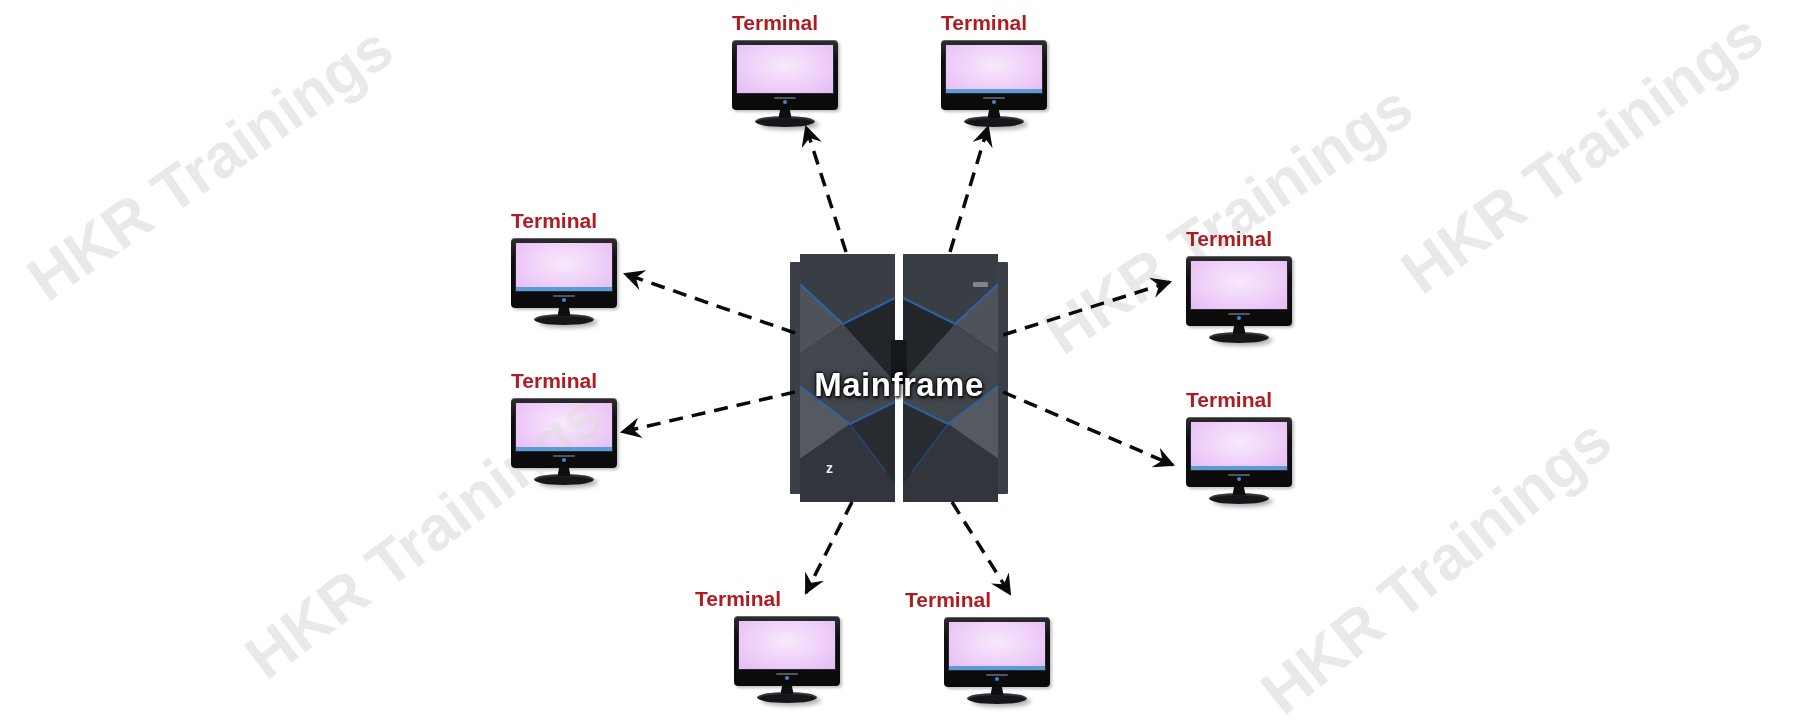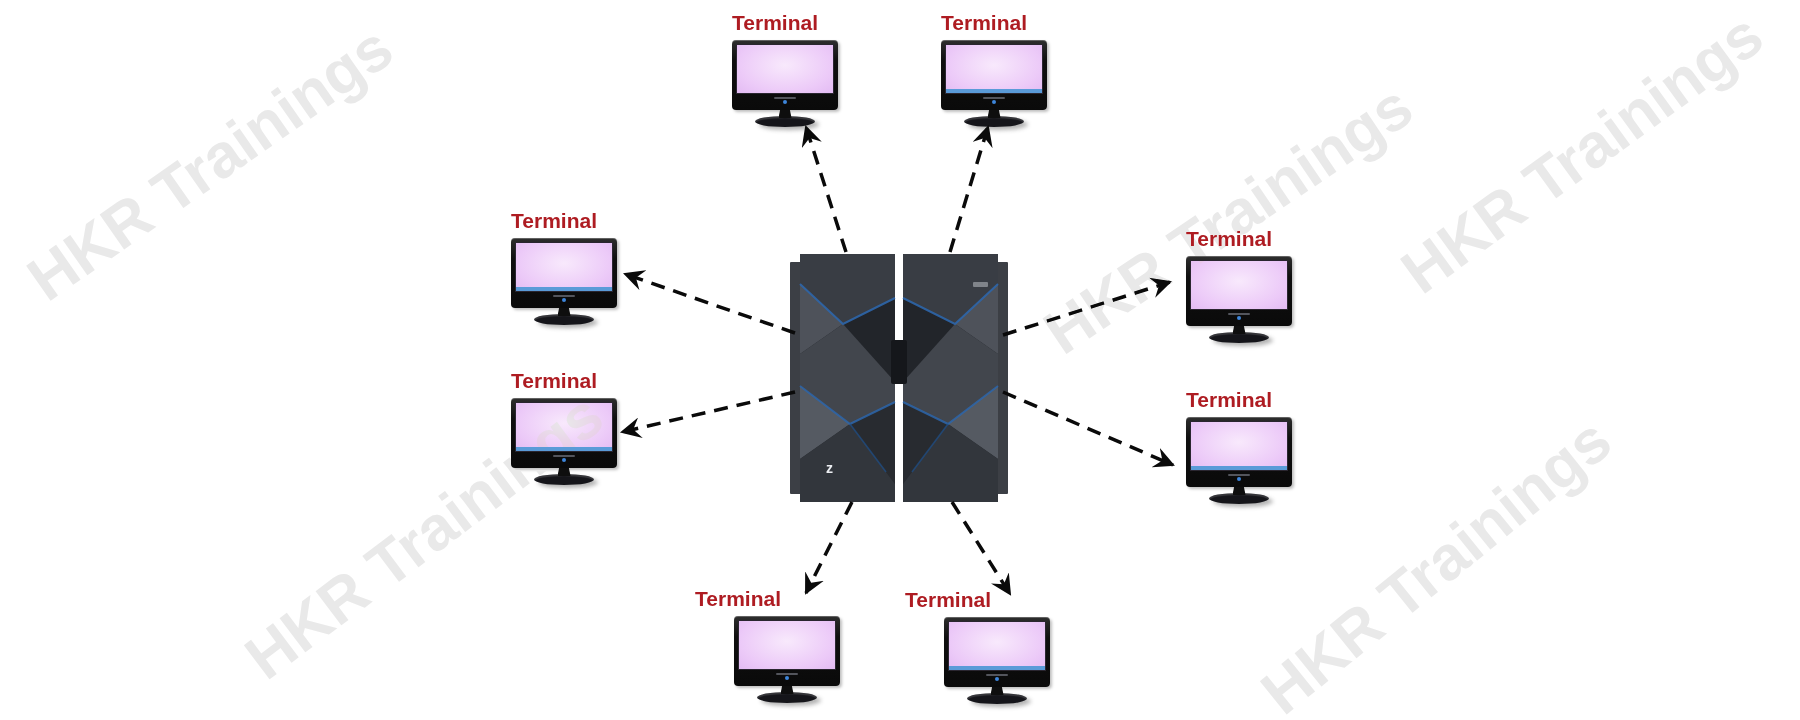--- a/index.html
+++ b/index.html
@@ -93,20 +93,21 @@
       <polygon points="210,132 160,170 210,205" fill="#555a62"></polygon>
       <polygon points="115,148 115,230 160,170" fill="#282b30"></polygon>
       <polygon points="210,205 160,170 115,230 115,248 210,248" fill="#32363c"></polygon>
       <polyline points="210,30 167,70 115,44" fill="none" stroke="#2d66ab" stroke-width="2" opacity="0.9"></polyline>
       <polyline points="210,132 160,170 115,148" fill="none" stroke="#2d66ab" stroke-width="2" opacity="0.85"></polyline>
       <polyline points="160,170 124,218" fill="none" stroke="#1f4c82" stroke-width="1.5" opacity="0.8"></polyline>
 
       <rect x="103" y="86" width="16" height="44" rx="2" fill="#15171b"></rect>
       <rect x="185" y="28" width="15" height="5" rx="1" fill="#8d9096" opacity="0.85"></rect>
     </svg>
+    <div class="mf-label">Mainframe</div>
     <div class="mf-z">z</div>
   </div>
 
   <div class="terminal" style="left:732px;top:40px">
     <div class="t-label">Terminal</div>
     <div class="monitor">
       <div class="frame">
         <div class="scr"></div>
         <div class="chin">
             <span class="brand"></span>

